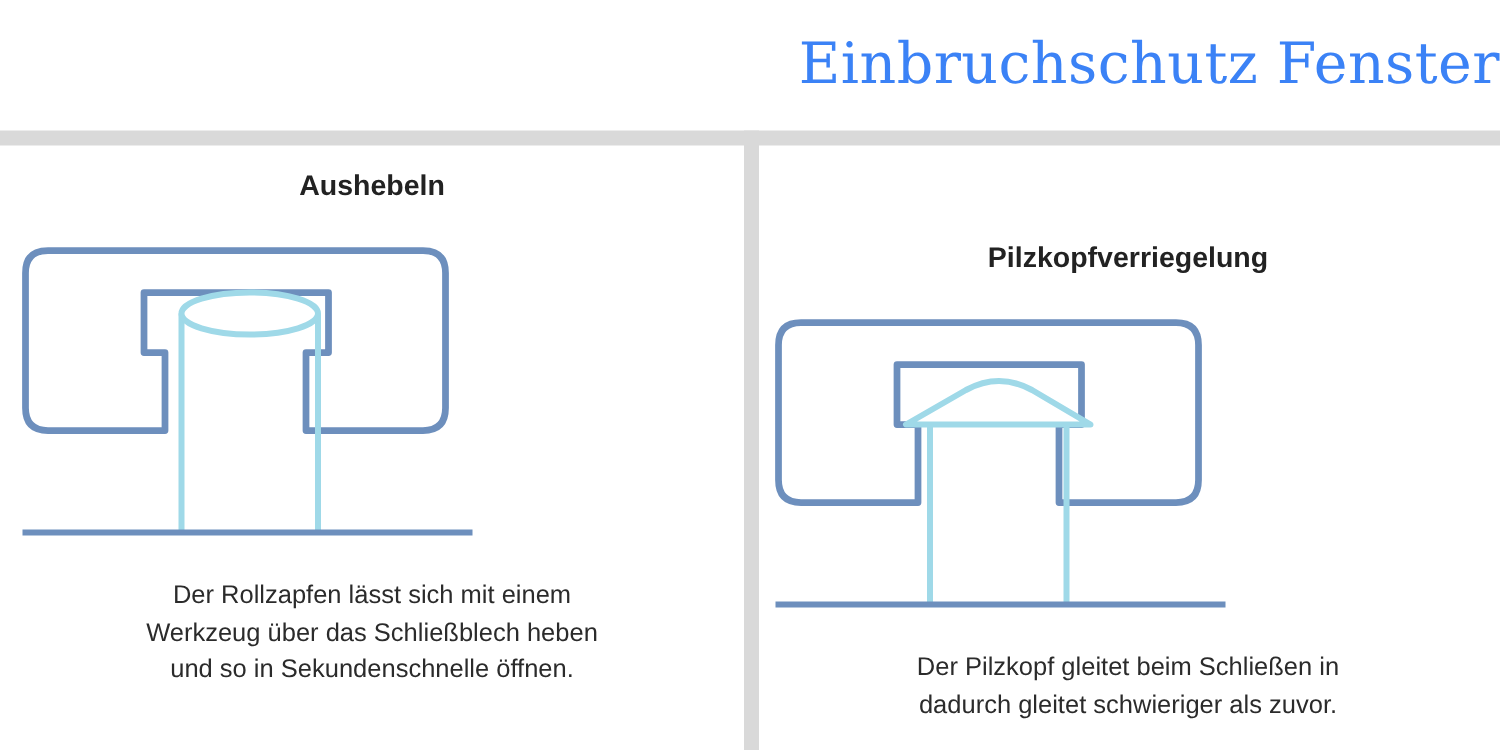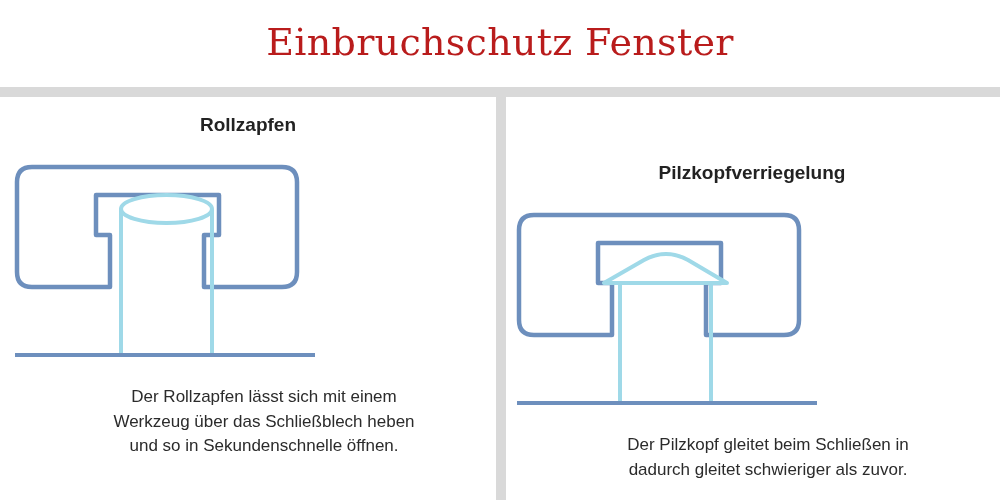--- a/index.html
+++ b/index.html
@@ -3,55 +3,55 @@
   <meta charset="utf-8">
   <style>
     html, body { margin: 0; padding: 0; }
     body {
       width: 1000px; height: 500px; position: relative; overflow: hidden;
       background: #ffffff;
       font-family: "Liberation Sans", sans-serif;
     }
     .title {
       position: absolute; left: 0; top: 20px; width: 1000px;
-      text-align: center;
+      text-align: right;
       font-family: "DejaVu Serif", "Liberation Serif", serif;
-      font-size: 38px; color: #b91c1c; letter-spacing: 0.3px;
+      font-size: 38px; color: #3b82f6; letter-spacing: 0.3px;
     }
     .hbar {
       position: absolute; left: 0; top: 87px; width: 1000px; height: 10px;
       background: #d9d9d9;
     }
     .vbar {
       position: absolute; left: 496px; top: 87px; width: 10px; height: 413px;
       background: #d9d9d9;
     }
     .panel { position: absolute; top: 97px; width: 496px; height: 403px; }
     .panel.left { left: 0; }
     .panel.right { left: 504px; margin-top: 48px; }
     .heading {
       position: absolute; top: 17px; left: 0; width: 100%;
       text-align: center; font-weight: bold; font-size: 19px; color: #222222;
     }
     .figure { position: absolute; top: 60px; left: 0; }
     .desc {
-      position: absolute; top: 288px; left: 16px; width: 100%;
+      position: absolute; top: 288px; left: 0; width: 100%;
       text-align: center; font-size: 17px; line-height: 24.5px; color: #2b2b2b;
     }
     .desc span { display: block; }
   </style>
 </head>
 <body>
 
 <div class="title">Einbruchschutz Fenster</div>
 <div class="hbar"></div>
 <div class="vbar"></div>
 
 <div class="panel left">
-  <div class="heading">Rollzapfen</div>
+  <div class="heading">Aushebeln</div>
   <svg class="figure" width="496" height="210" viewBox="0 0 496 210">
 
     <path d="M 110 130 L 32 130 Q 17 130 17 115 L 17 25 Q 17 10 32 10 L 282 10 Q 297 10 297 25 L 297 115 Q 297 130 282 130 L 204 130 L 204 78 L 219 78 L 219 38 L 96 38 L 96 78 L 110 78 Z" fill="none" stroke="#6d8fbd" stroke-width="4.5" stroke-linejoin="round"></path>
 
     <line x1="121" y1="52" x2="121" y2="198" stroke="#9fd9e8" stroke-width="4"></line>
     <line x1="212" y1="52" x2="212" y2="198" stroke="#9fd9e8" stroke-width="4"></line>
     <ellipse cx="166.5" cy="52" rx="45.5" ry="14" fill="#ffffff" stroke="#9fd9e8" stroke-width="4"></ellipse>
 
     <line x1="15" y1="198" x2="315" y2="198" stroke="#6d8fbd" stroke-width="4"></line>
   </svg>

